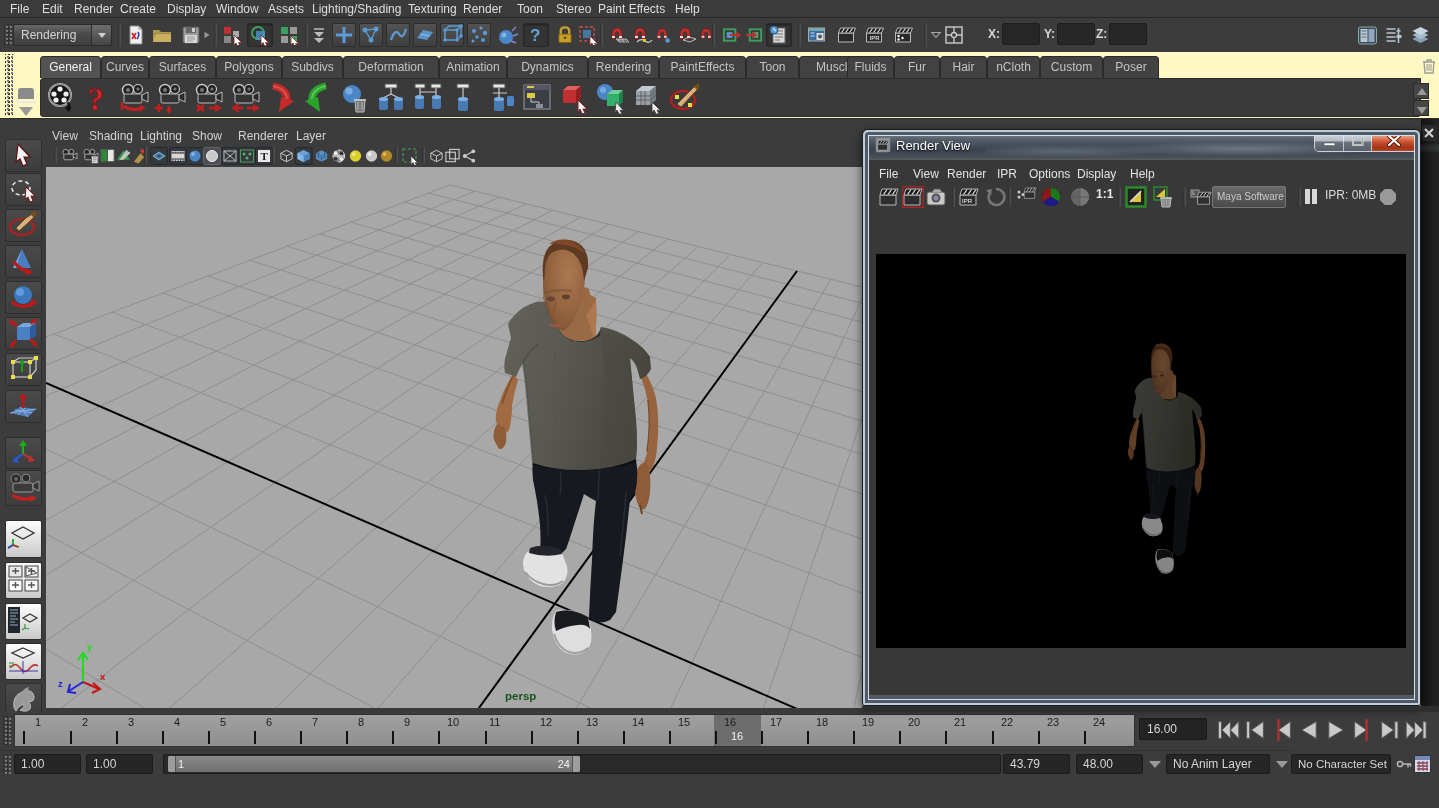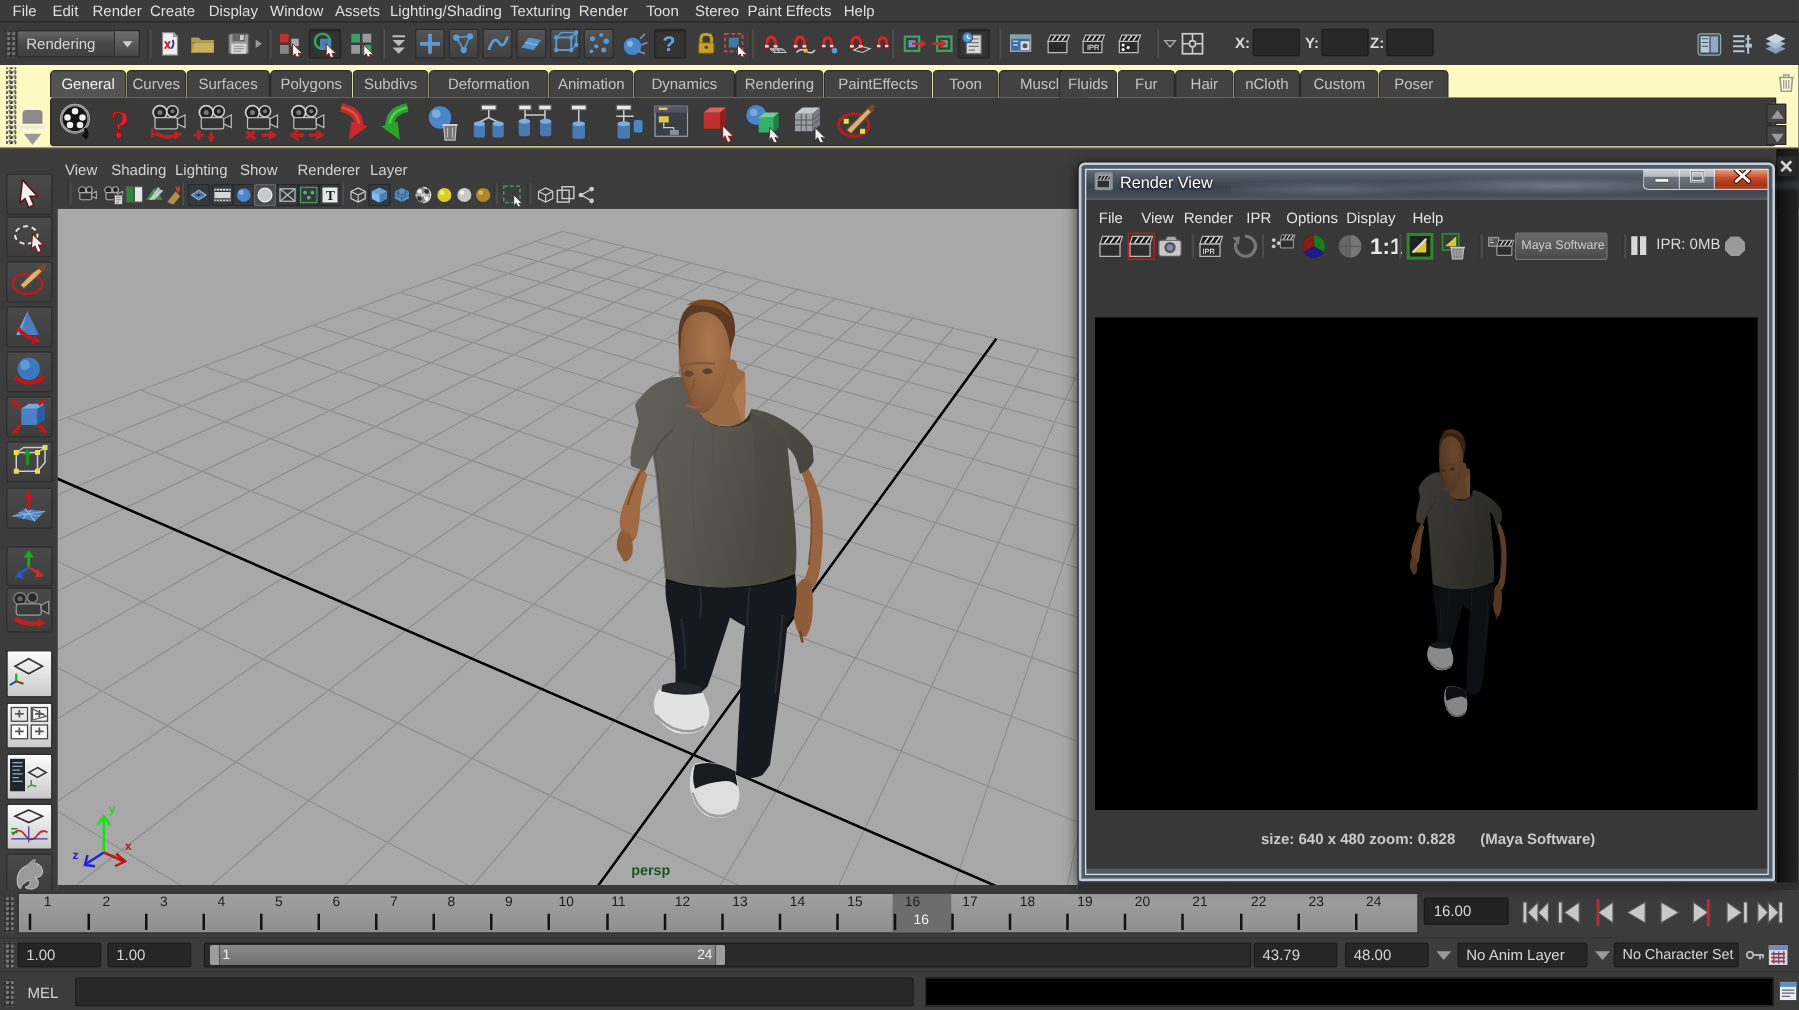--- a/index.html
+++ b/index.html
@@ -900,31 +900,20 @@
         <path d="M6.5 6 L15 6 M12 6 L12 9.5 M14.5 6 L14.5 8.5" stroke="#b5b5b5" stroke-width="1.5" fill="none"></path>
       </svg>
 <svg style="position:absolute;left:1414px;top:4px" width="17" height="18" viewBox="0 0 17 18">
         <rect x="0.5" y="0.5" width="16" height="17" fill="#d8d8e8" stroke="#333"></rect>
         <rect x="1" y="1" width="15" height="4" fill="#7788bb"></rect>
         <path d="M3 8 L14 8 M3 11 L14 11 M3 14 L14 14" stroke="#aa3333" stroke-width="1.4"></path>
         <path d="M5 6 L5 16 M9 6 L9 16 M13 6 L13 16" stroke="#555577" stroke-width="1"></path>
       </svg>
 </div>
 
-<div class="abs" id="cmdline">
-  <div class="grip" style="left:3px;top:5px;height:22px"></div>
-  <div id="mel">MEL</div>
-  <div id="melfield"></div>
-  <div id="resfield"></div>
-      <svg style="position:absolute;left:1423px;top:7px" width="15" height="16" viewBox="0 0 15 16">
-        <rect x="0.5" y="0.5" width="14" height="15" fill="#e8edf2" stroke="#445"></rect>
-        <rect x="1" y="1" width="13" height="3.5" fill="#5b8fc6"></rect>
-        <path d="M2.5 7 L12.5 7 M2.5 9.5 L12.5 9.5 M2.5 12 L9 12" stroke="#667" stroke-width="1"></path>
-      </svg>
-</div>
 
 <div class="abs" style="left:1421px;top:119px;width:18px;height:593px;background:linear-gradient(90deg,#141414,#232323)"></div>
 <div class="abs" style="left:1422px;top:125px;width:15px;height:16px;background:#2a2a2a"><svg width="15" height="16">
         <path d="M3 4 L11 12 M11 4 L3 12" stroke="#d8d8d8" stroke-width="2"></path>
       </svg></div>
 
 <div class="abs" id="rwin">
   <div class="frame"></div>
   <div id="rtitle">
         <div style="position:absolute;left:120px;top:8px;width:900px;height:18px;background:radial-gradient(ellipse 200px 10px at 260px 9px,rgba(195,205,220,0.38),transparent 70%),radial-gradient(ellipse 150px 9px at 80px 11px,rgba(175,190,205,0.30),transparent 70%),radial-gradient(ellipse 180px 9px at 520px 8px,rgba(185,198,212,0.25),transparent 70%)"></div>
@@ -1003,21 +992,21 @@
             <circle cx="11" cy="11" r="9" fill="#111"></circle>
             <path d="M11 11 L11 2 A9 9 0 0 1 18.8 15.5 Z" fill="#1a7a1a"></path>
             <path d="M11 11 L18.8 15.5 A9 9 0 0 1 3.2 15.5 Z" fill="#1a1a8a"></path>
             <path d="M11 11 L3.2 15.5 A9 9 0 0 1 11 2 Z" fill="#8a1a1a"></path>
           </svg>
           <svg class="rico" style="left:201px" width="22" height="22" viewBox="0 0 22 22">
             <circle cx="11" cy="11" r="9" fill="#666"></circle>
             <path d="M11 2 A9 9 0 0 1 11 20 Z" fill="#777"></path>
             <path d="M2 11 L20 11 M11 2 L11 20" stroke="#555" stroke-width="0.8"></path>
           </svg>
-          <div style="position:absolute;left:228px;top:3px;color:#e8e8e8;font-weight:bold;font-size:18px">1:1</div>
+          <div style="position:absolute;left:228px;top:3px;color:#e8e8e8;font-weight:bold;font-size:12px">1:1</div>
           <svg class="rico" style="left:257px" width="22" height="22" viewBox="0 0 22 22">
             <rect x="1.5" y="1.5" width="19" height="19" fill="#222" stroke="#2a8a2a" stroke-width="2.5"></rect>
             <path d="M5 16 L16 5 L16 16 Z" fill="#d8c838"></path>
             <path d="M5 16 L16 5" stroke="#ddd" stroke-width="1.5"></path>
           </svg>
           <svg class="rico" style="left:285px" width="22" height="22" viewBox="0 0 22 22">
             <rect x="1" y="1" width="13" height="13" fill="#3a3a3a" stroke="#2a8a2a" stroke-width="1.5"></rect>
             <path d="M3 11 L12 3 L12 11 Z" fill="#d8c838"></path>
             <path d="M8 12 L18 12 L17 21 L9 21 Z" fill="#888" stroke="#bbb"></path>
             <path d="M7 12 L19 12" stroke="#ccc" stroke-width="1.2"></path>
@@ -1042,18 +1031,17 @@
           <div class="sepv" style="left:250px;top:3px;height:20px"></div>
           <div class="sepv" style="left:315px;top:3px;height:20px"></div>
           <div class="sepv" style="left:430px;top:3px;height:20px"></div>
         </div>
     <div id="rimg"><svg width="530" height="394" viewBox="0 0 530 394">
             <g transform="translate(285,93) scale(0.47,0.555) translate(-564,-246)" opacity="0.92">
               <use href="#guy"></use>
             </g>
             <rect x="0" y="0" width="530" height="394" fill="#000" opacity="0.34"></rect>
           </svg></div>
-    <div class="rstat" style="top:504px">size: 640 x 480 zoom: 0.828&nbsp;&nbsp;&nbsp;&nbsp;&nbsp;&nbsp;(Maya Software)</div>
   </div>
 </div>
 <div class="abs" style="left:862px;top:706px;width:577px;height:6px;background:#2e2e2e"></div>
 
 </div>
 
 </body></html>

